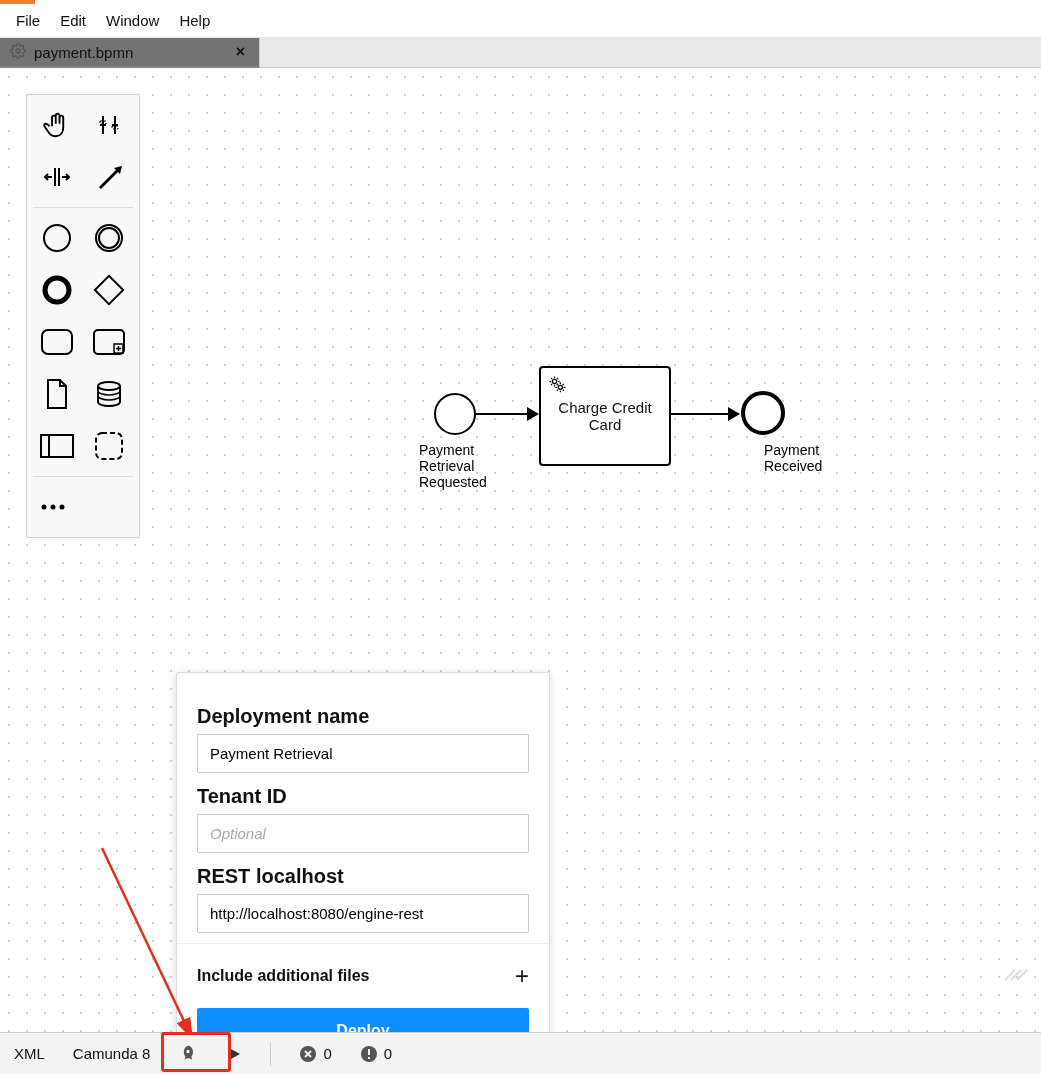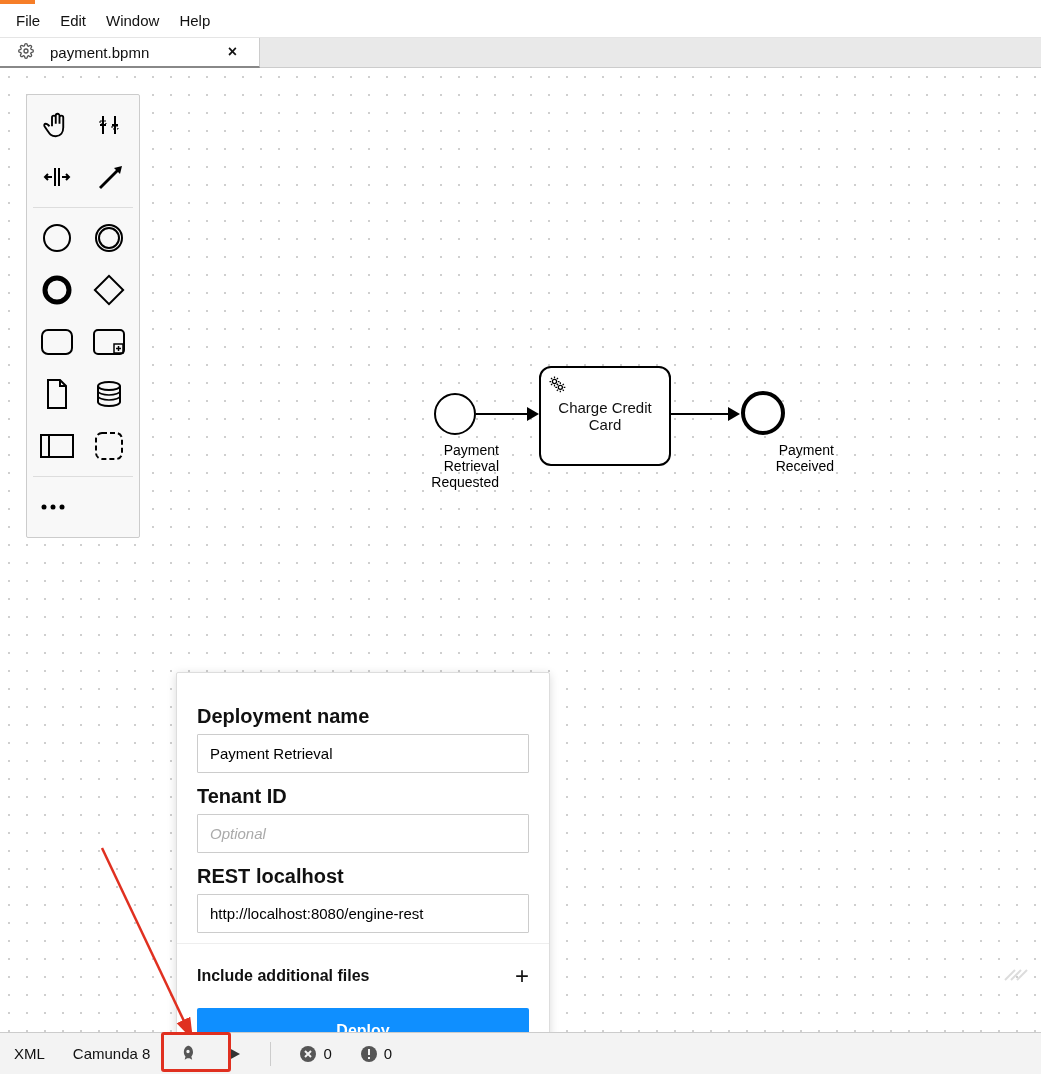--- a/index.html
+++ b/index.html
@@ -25,27 +25,27 @@
   }
   .menubar span { padding: 4px 10px; cursor: pointer; font-size: 15px; }
   
   .tabbar {
     background: #e9e9e9;
     display: flex;
     border-bottom: 1px solid #ccc;
     height: 30px;
   }
   .tab {
-    background: #ffffff;
+    background: #737373;
     border-right: 1px solid #ccc;
     border-bottom: 2px solid #888;
     display: flex;
     align-items: center;
-    padding: 0 18px;
-    gap: 16px;
+    padding: 0 10px;
+    gap: 8px;
     min-width: 260px;
     height: 30px;
   }
   .tab .gear { font-size: 14px; color: #666;}
   .tab .title { flex: 1; font-size: 15px; }
   .tab .close { font-size: 16px; font-weight: bold; cursor: pointer; padding:0 4px;}
   
   .canvas {
     position: absolute;
     left: 0; right: 0;
@@ -84,28 +84,28 @@
   }
   .end-event {
     position: absolute; left: 741px; top: 323px;
     width: 44px; height: 44px;
     border: 4px solid #000; border-radius: 50%;
     background: #fff;
   }
   .task {
     position: absolute; left: 539px; top: 298px;
     width: 132px; height: 100px;
-    border: 2px solid #000; border-radius: 12px;
+    border: 2px solid #000; border-radius: 4px;
     background:#fff;
     display:flex; align-items:center; justify-content:center;
     text-align:center; font-size:15px; padding:3px;
   }
   .task .task-icon { position:absolute; left:6px; top:6px; }
   .node-label {
-    position:absolute; font-size:14px; text-align:right; color:#000;
+    position:absolute; font-size:14px; text-align:left; color:#000;
   }
   
   .arrow-line {
     position:absolute; background:#000; height:2px;
   }
   .arrowhead {
     position:absolute; width:0; height:0;
     border-top:7px solid transparent;
     border-bottom:7px solid transparent;
     border-left:12px solid #000;

